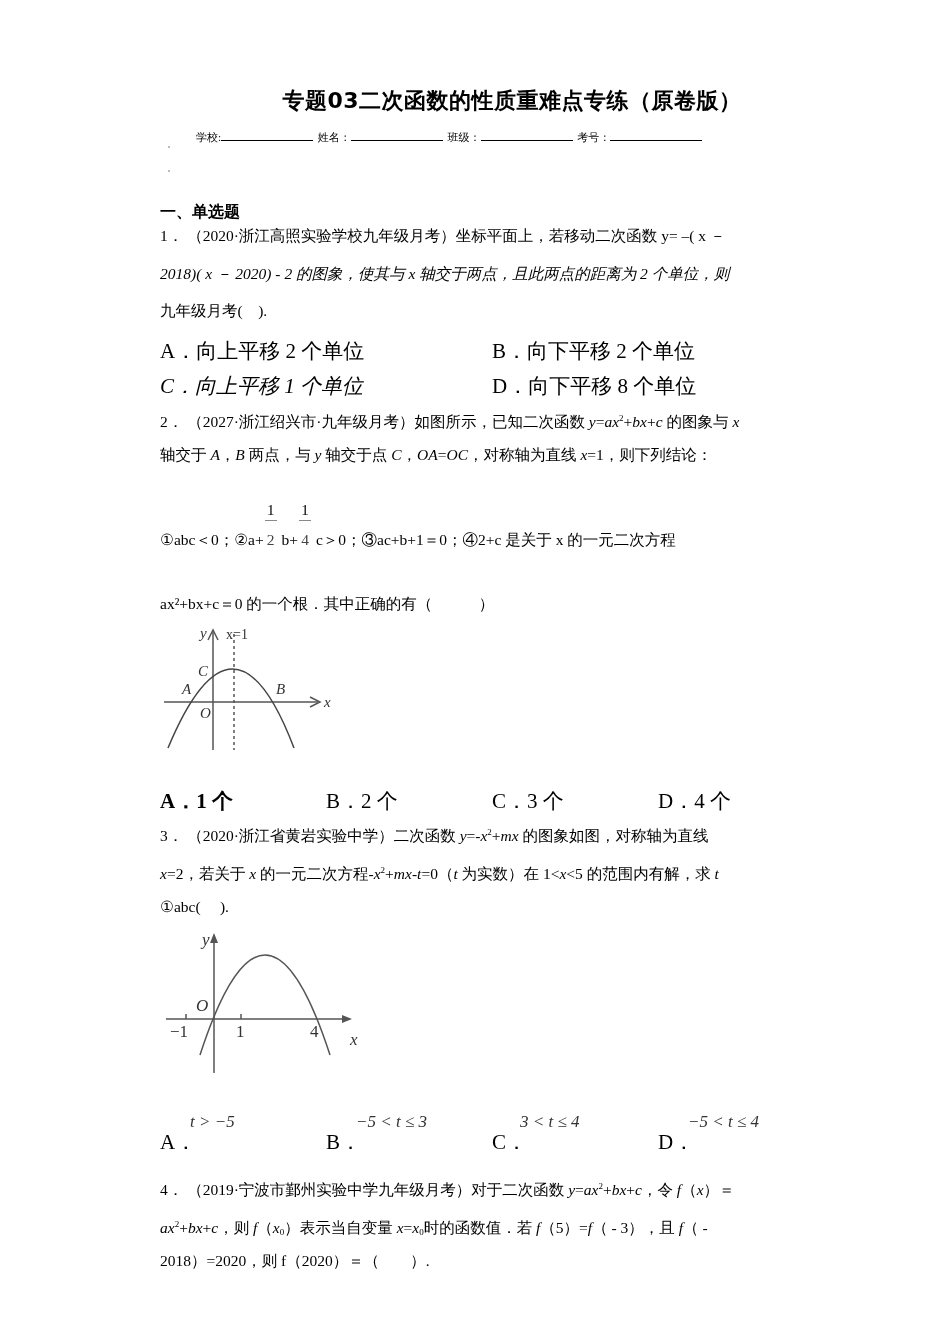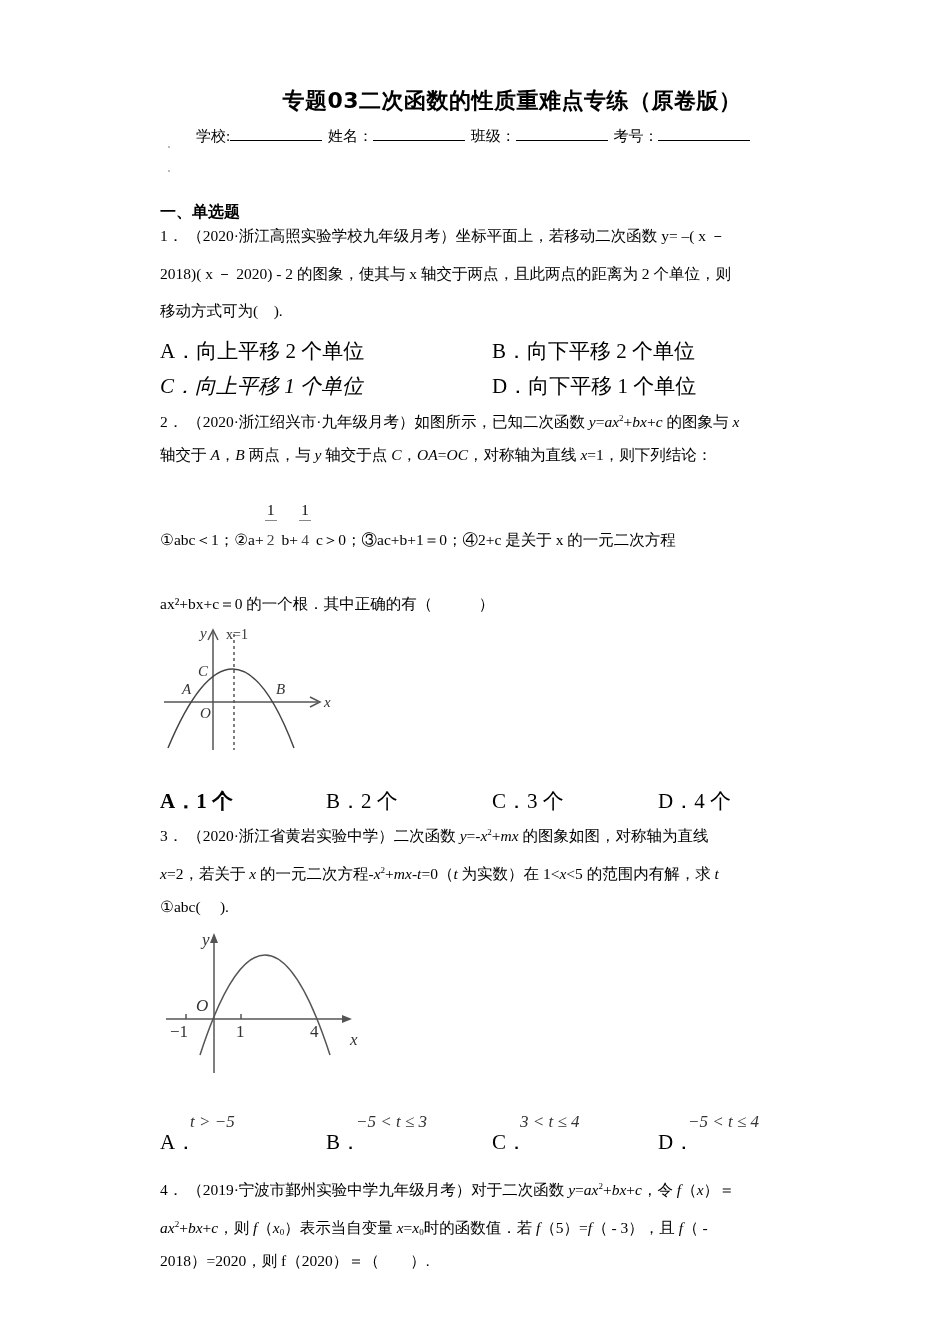--- a/index.html
+++ b/index.html
@@ -1,21 +1,21 @@
 <!DOCTYPE html>
 <html><head>
 <meta charset="utf-8">
 <style>
   html, body { margin: 0; padding: 0; background: #ffffff; }
   body { width: 950px; height: 1344px; position: relative; overflow: hidden;
          font-family: "Liberation Serif", "DejaVu Serif", serif; color: #000; }
   .abs { position: absolute; }
   .title { left: 0; width: 950px; top: 86px; text-align: center; font-size: 22px; font-weight: bold;
            font-family: "DejaVu Sans", "Liberation Sans", sans-serif; letter-spacing: 0.5px; margin-left: 37px; }
-  .info { top: 126px; left: 196px; font-size: 15px; white-space: nowrap; }
+  .info { top: 126px; left: 196px; font-size: 11px; white-space: nowrap; }
   .blank { display: inline-block; border-bottom: 1px solid #000; width: 92px; height: 14px; vertical-align: baseline; margin-right: 2px; }
   .line { left: 160px; font-size: 15.5px; white-space: nowrap; line-height: 20px; }
   .section { top: 202px; left: 160px; font-size: 16px; font-weight: bold;
              font-family: "DejaVu Sans", "Liberation Sans", sans-serif; }
   i { font-style: italic; }
   sup { font-size: 9px; vertical-align: 6px; }
   sub { font-size: 9px; vertical-align: -2px; }
   .opt { font-size: 21px; white-space: nowrap; }
   .frac { display: inline-block; position: relative; width: 14px; text-align: center; }
   .frac .num { position: absolute; top: -30px; left: 0; width: 14px; text-align: center; font-size: 15px; }
@@ -38,37 +38,37 @@
 </div>
 <div class="dot" style="left:168px;top:146px;"></div>
 <div class="dot" style="left:168px;top:170px;"></div>
 
 <div class="abs section">一、单选题</div>
 
 <div class="abs line" style="top:226px;">
   <span>1．</span>
   <span>（2020·浙江高照实验学校九年级月考）</span><span>坐标平面上，若移动二次函数 y= –( x －</span>
 </div>
-<div class="abs line" style="top:264px;">2018)( x － 2020) - 2 的图象，使其与 x 轴交于两点，且此两点的距离为 2 个单位，则</div>
-<div class="abs line" style="top:301px;">移动方式可为(　).</div>
+<div class="abs line" style="top:264px;font-style:italic;">2018)( x － 2020) - 2 的图象，使其与 x 轴交于两点，且此两点的距离为 2 个单位，则</div>
+<div class="abs line" style="top:301px;">九年级月考(　).</div>
 
 <div class="abs opt" style="left:160px;top:337px;"><span>A．</span><span>向上平移  2 个单位</span></div>
 <div class="abs opt" style="left:492px;top:337px;"><span>B．</span><span>向下平移  2 个单位</span></div>
 <div class="abs opt" style="left:160px;top:372px;font-style:italic;"><span>C．</span><span>向上平移  1 个单位</span></div>
-<div class="abs opt" style="left:492px;top:372px;"><span>D．</span><span>向下平移  1 个单位</span></div>
+<div class="abs opt" style="left:492px;top:372px;"><span>D．</span><span>向下平移  8 个单位</span></div>
 
 <div class="abs line" style="top:408px;">
   <span>2．</span>
-  <span>（2020·浙江绍兴市·九年级月考）</span>如图所示，已知二次函数 <i>y</i>=<i>ax</i><sup>2</sup>+<i>bx</i>+<i>c</i> 的图象与 <i>x</i>
+  <span>（2027·浙江绍兴市·九年级月考）</span>如图所示，已知二次函数 <i>y</i>=<i>ax</i><sup>2</sup>+<i>bx</i>+<i>c</i> 的图象与 <i>x</i>
 </div>
 <div class="abs line" style="top:445px;">
   轴交于 <i>A</i>，<i>B</i> 两点，与 <i>y</i> 轴交于点 <i>C</i>，<i>OA</i>=<i>OC</i>，对称轴为直线 <i>x</i>=1，则下列结论：
 </div>
 <div class="abs line" style="top:530px;">
-  <span>①abc＜1；</span><span>②a+</span><span class="frac"><span class="num">1</span><span class="bar"></span><span class="den">2</span></span> <span>b+</span><span class="frac"><span class="num">1</span><span class="bar"></span><span class="den">4</span></span> <span>c＞0；</span><span>③ac+b+1＝0；</span><span>④2+c 是关于 x 的一元二次方程</span>
+  <span>①abc＜0；</span><span>②a+</span><span class="frac"><span class="num">1</span><span class="bar"></span><span class="den">2</span></span> <span>b+</span><span class="frac"><span class="num">1</span><span class="bar"></span><span class="den">4</span></span> <span>c＞0；</span><span>③ac+b+1＝0；</span><span>④2+c 是关于 x 的一元二次方程</span>
 </div>
 <div class="abs line" style="top:594px;">ax²+bx+c＝0 的一个根．其中正确的有（　　　）</div>
 
 <svg class="abs" style="left:158px;top:622px;" width="180" height="132" viewBox="0 0 180 132">
   <line x1="6" y1="80" x2="160" y2="80" stroke="#555" stroke-width="1.5"></line>
   <polyline points="152,75 162,80 152,85" fill="none" stroke="#555" stroke-width="1.5"></polyline>
   <line x1="55" y1="128" x2="55" y2="10" stroke="#555" stroke-width="1.5"></line>
   <polyline points="50,18 55,8 60,18" fill="none" stroke="#555" stroke-width="1.5"></polyline>
   <line x1="76" y1="12" x2="76" y2="128" stroke="#555" stroke-width="1.5" stroke-dasharray="3,3"></line>
   <path d="M 10 126 Q 76 -32 136 126" fill="none" stroke="#444" stroke-width="1.5"></path>

